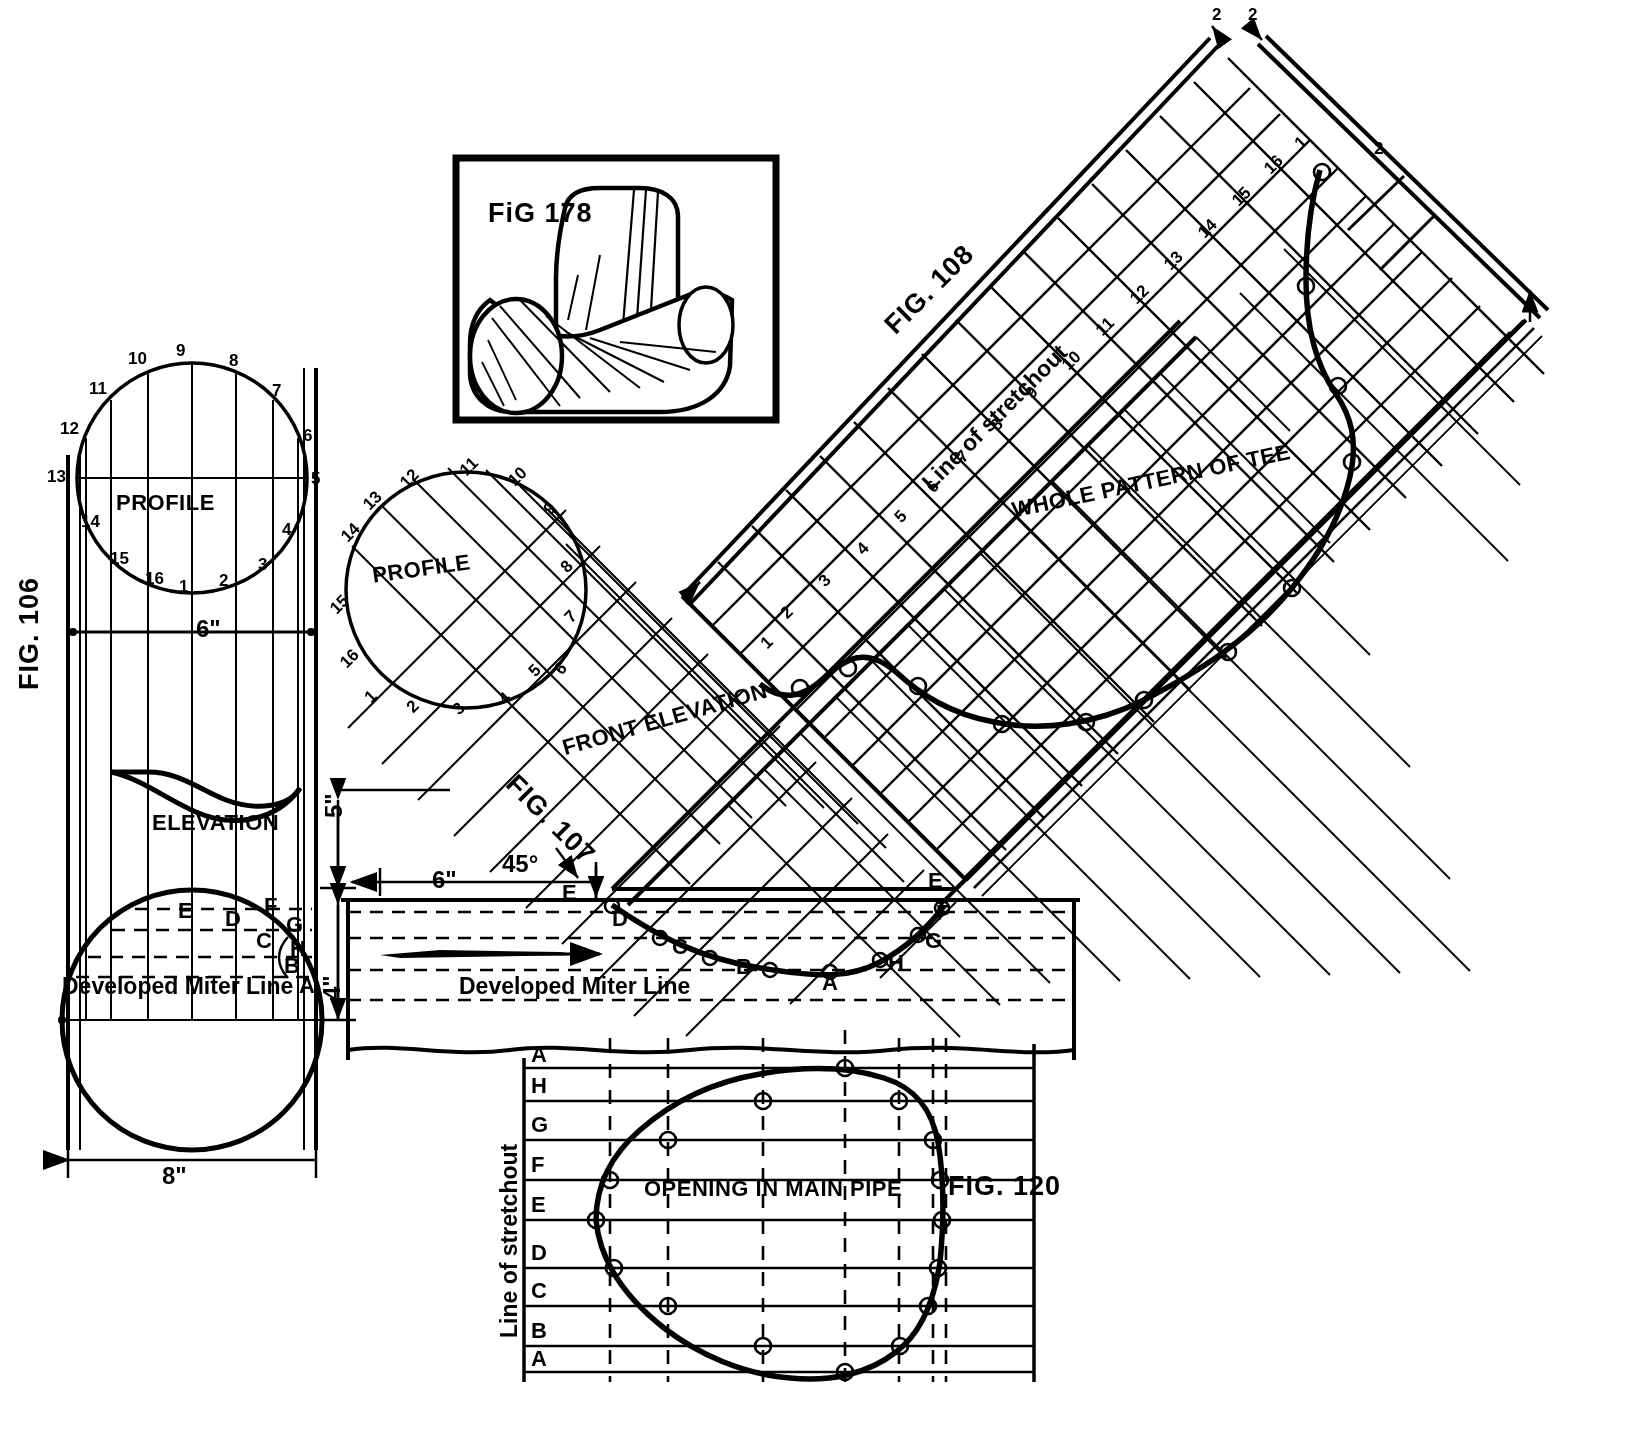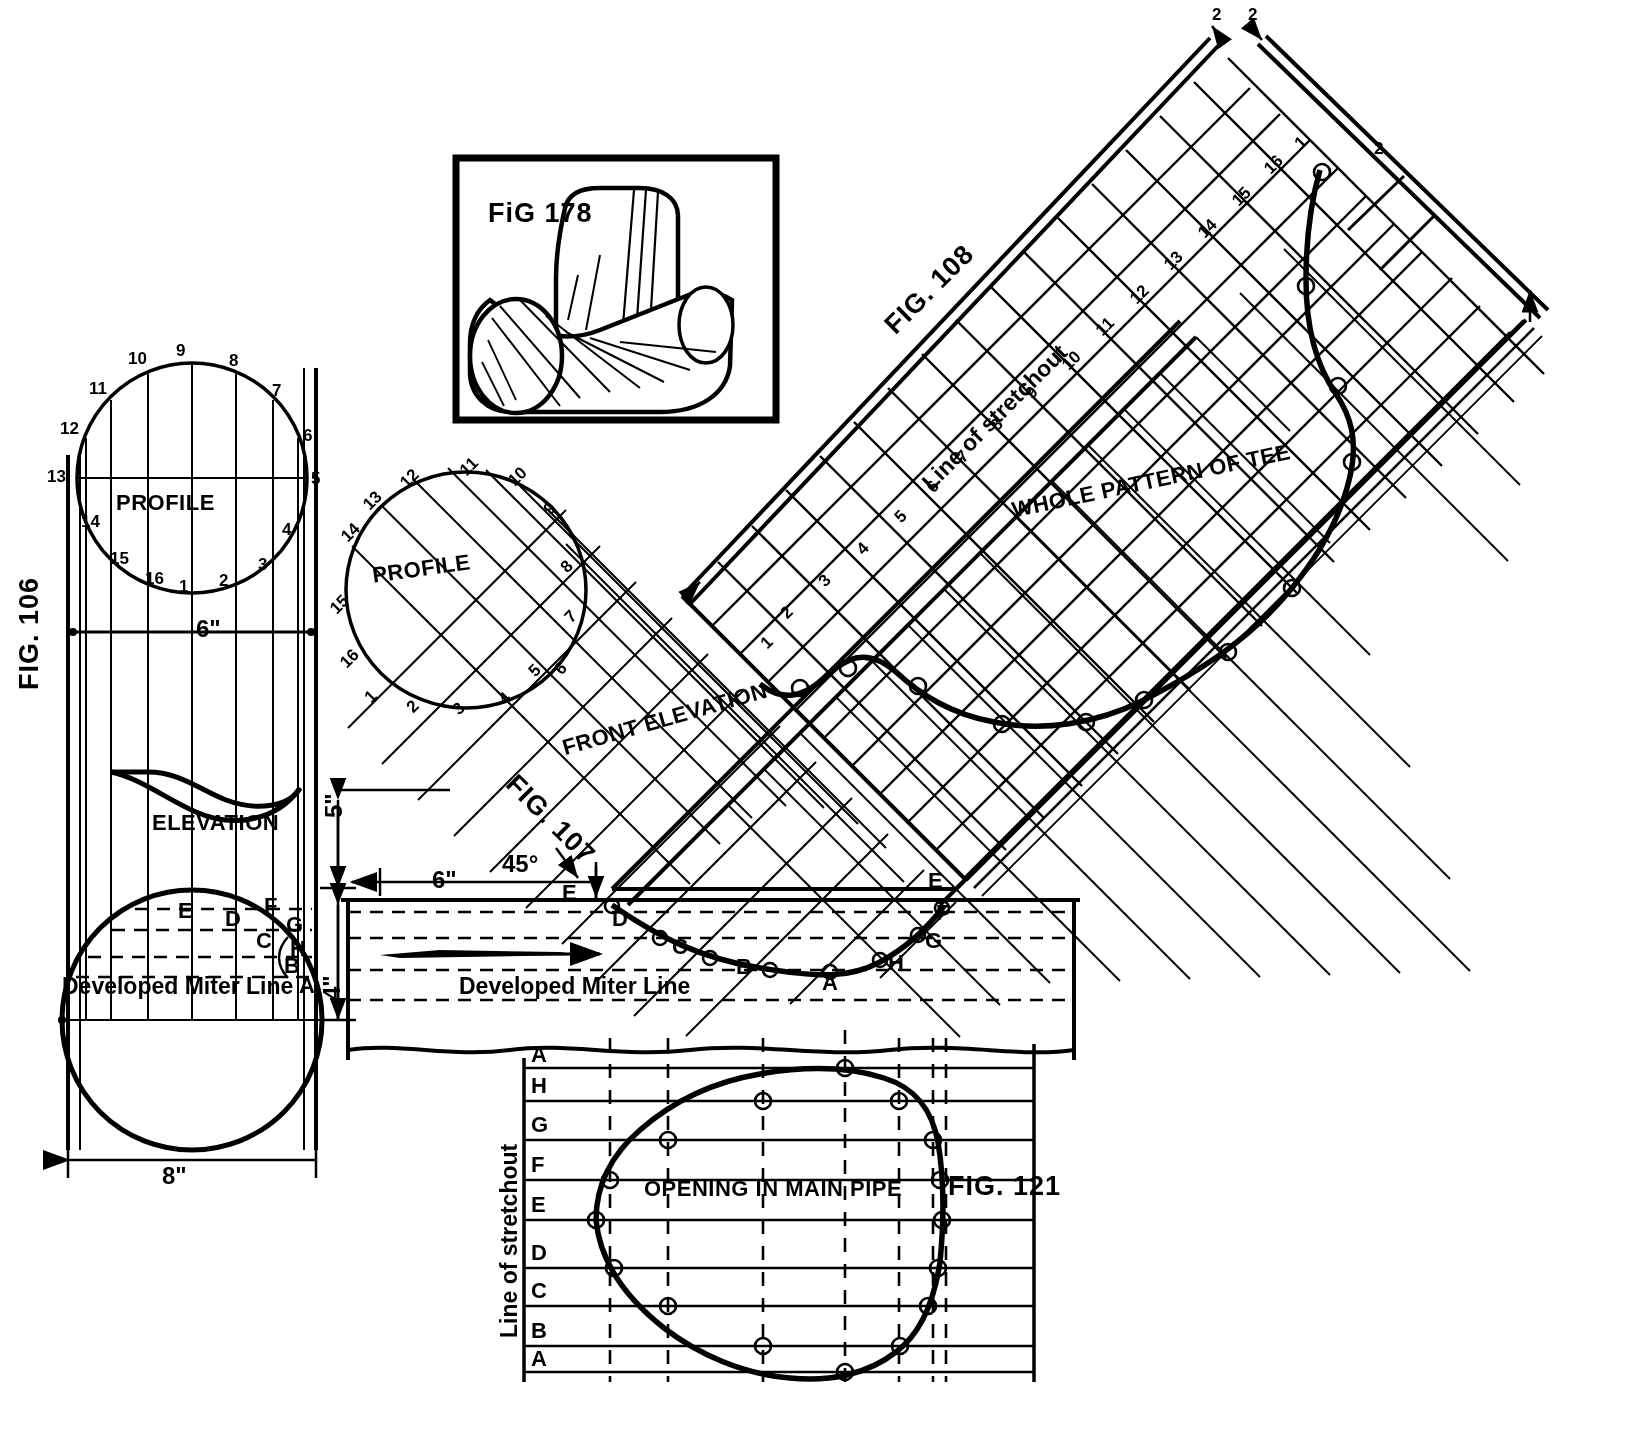--- a/index.html
+++ b/index.html
@@ -390,21 +390,21 @@
 <div class="lbl num" style="left:1198px;top:220px;transform:rotate(-45deg);">14</div>
 <div class="lbl num" style="left:1232px;top:188px;transform:rotate(-45deg);">15</div>
 <div class="lbl num" style="left:1264px;top:156px;transform:rotate(-45deg);">16</div>
 <div class="lbl num" style="left:1296px;top:134px;transform:rotate(-45deg);">1</div>
 <div class="lbl num" style="left:762px;top:634px;transform:rotate(-45deg);">1</div>
 
 <div class="lbl num" style="left:1212px;top:6px;">2</div>
 <div class="lbl num" style="left:1248px;top:6px;">2</div>
 <div class="lbl num" style="left:1374px;top:140px;">2</div>
 
-<div class="lbl fig" style="left:948px;top:1173px;">FIG. 121</div>
+<div class="lbl fig" style="left:948px;top:1173px;">FIG. 120</div>
 <div class="lbl cap" style="left:644px;top:1178px;">OPENING IN MAIN PIPE</div>
 <div class="lbl script" style="left:498px;top:1338px;transform:rotate(-90deg);transform-origin:left top;">Line of stretchout</div>
 
 <div class="lbl ltr" style="left:531px;top:1044px;">A</div>
 <div class="lbl ltr" style="left:531px;top:1075px;">H</div>
 <div class="lbl ltr" style="left:531px;top:1114px;">G</div>
 <div class="lbl ltr" style="left:531px;top:1154px;">F</div>
 <div class="lbl ltr" style="left:531px;top:1194px;">E</div>
 <div class="lbl ltr" style="left:531px;top:1242px;">D</div>
 <div class="lbl ltr" style="left:531px;top:1280px;">C</div>

